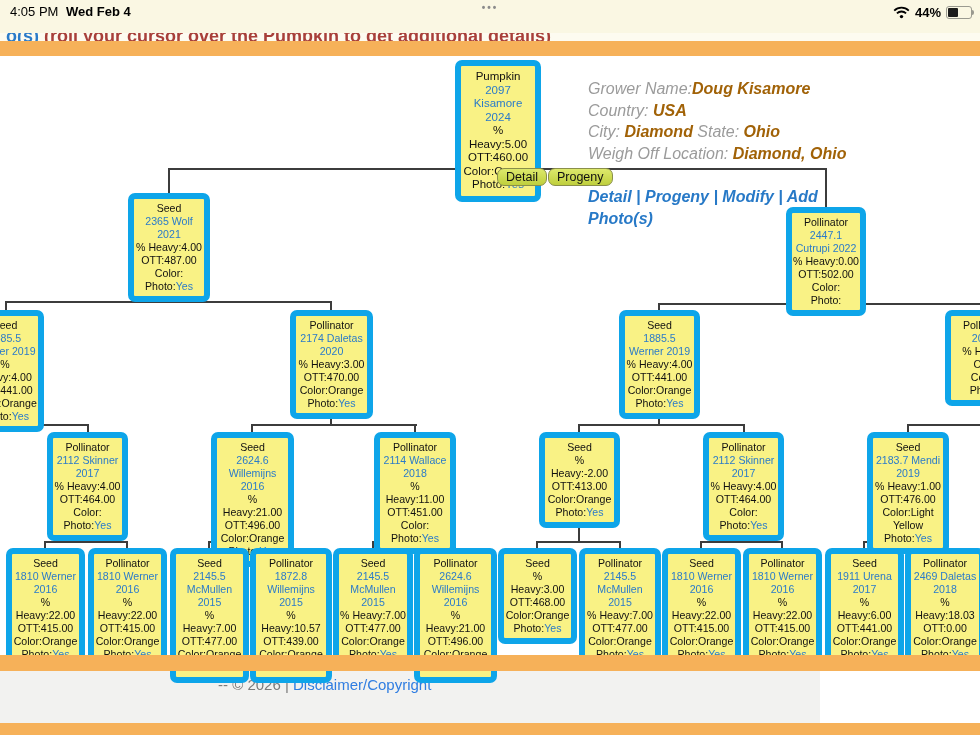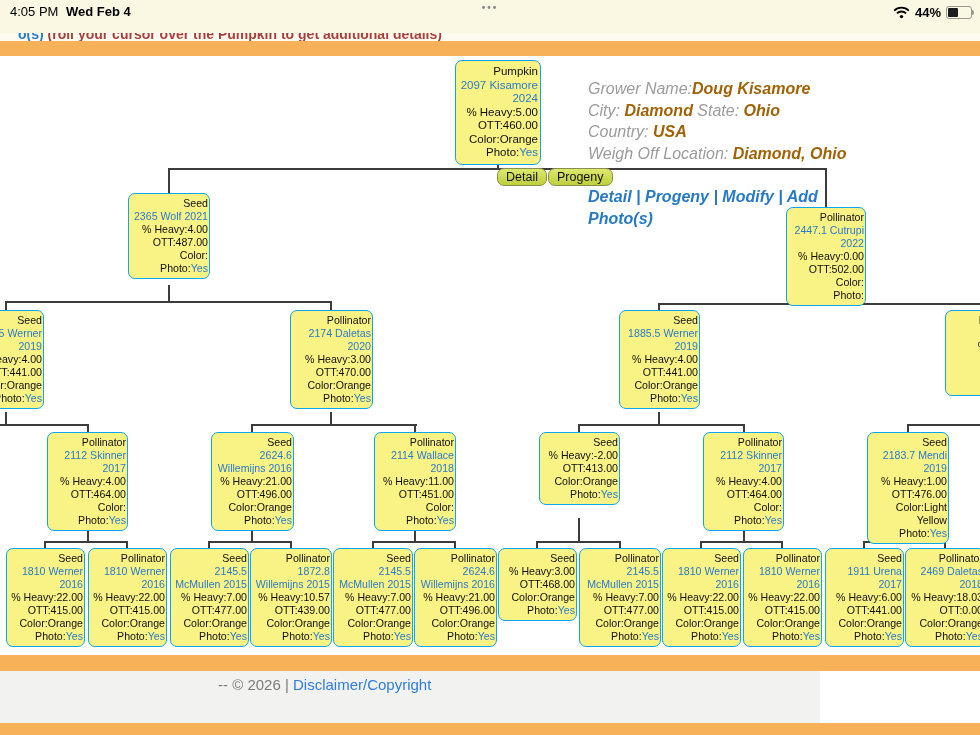--- a/index.html
+++ b/index.html
@@ -14,34 +14,34 @@
            letter-spacing:2px;color:#8a8a8a;font-weight:700}
   .sb-url{position:absolute;left:0;top:18px;width:100%;text-align:center;font-size:12px;color:#1b1b1b}
   .sb-right{position:absolute;right:8px;top:5px;display:flex;align-items:center;gap:5px;
             font-size:13px;font-weight:600;color:#000}
   .batt{width:24px;height:11px;border:1px solid #9a9a90;border-radius:3px;position:relative}
   .batt-fill{position:absolute;left:1px;top:1px;bottom:1px;width:10px;background:#1c1c1c;border-radius:1px}
   .batt-nub{position:absolute;right:-3px;top:3px;width:2px;height:5px;background:#9a9a90;border-radius:0 2px 2px 0}
 
   
   .clipstrip{position:absolute;left:0;top:33px;width:980px;height:8px;overflow:hidden;background:#fdfbf0;z-index:5}
-  .clipstrip .inner{position:absolute;left:18px;top:-7px;white-space:nowrap;font-size:14px;font-weight:700}
+  .clipstrip .inner{position:absolute;left:6px;top:-7px;white-space:nowrap;font-size:18px;font-weight:700}
   .frag-blue{color:#2b7bc9}
   .frag-red{color:#a8403a}
   .bar{position:absolute;left:0;width:980px;background:#f6b159}
   .bar-top{top:41px;height:15px;z-index:4}
   .bar-mid{top:655px;height:16px;z-index:4}
   .bar-bot{top:723px;height:12px;z-index:4}
 
   
   .ln{position:absolute;background:#3c3c3c;z-index:1}
 
   
-  .node{position:absolute;background:#f9f285;border:1px solid #0ea5e9;border-radius:7px;
-        z-index:2;text-align:right;font-size:10.6px;line-height:13px;color:#111;
+  .node{position:absolute;background:#f9f285;border:6px solid #0ea5e9;border-radius:7px;
+        z-index:2;text-align:center;font-size:10.6px;line-height:13px;color:#111;
         padding:3px 1px;box-sizing:border-box}
   .node-root{font-size:11.5px;line-height:13.5px;padding:4px 2px}
   .nl{color:#2b7bc9;text-decoration:none;display:block;cursor:pointer}
   .nl-in{color:#2b7bc9;text-decoration:none;display:inline;cursor:pointer}
   .nf{white-space:normal}
 
   
   .btnrow{position:absolute;left:497px;top:168px;z-index:5;display:flex;gap:1px}
   .gbtn{background:linear-gradient(#dde96c,#bfcf3d);border:1px solid #8a8f4a;border-radius:7px;
         font-size:12.5px;padding:1px 8px;color:#111;font-family:inherit;cursor:pointer}
@@ -372,22 +372,22 @@
   <div class="nf"><span>Photo:</span><a class="nl-in">Yes</a></div>
 </div>
 
 <div class="btnrow">
   <button class="gbtn">Detail</button>
   <button class="gbtn">Progeny</button>
 </div>
 
 <div class="info">
   <div><span>Grower Name:</span><span class="iv">Doug Kisamore</span></div>
+  <div><span>Country: </span><span class="iv">USA</span></div>
   <div><span>City: </span><span class="iv">Diamond</span><span> State: </span><span class="iv">Ohio</span></div>
-  <div><span>Country: </span><span class="iv">USA</span></div>
   <div><span>Weigh Off Location: </span><span class="iv">Diamond, Ohio</span></div>
 </div>
 
 <div class="ilinks">
   <span>
     <a class="ilink">Detail</a><span> | </span><a class="ilink">Progeny</a><span> | </span><a class="ilink">Modify</a><span> | </span><a class="ilink">Add Photo(s)</a>
   </span>
 </div>
 
 <div class="bar bar-mid"></div>

